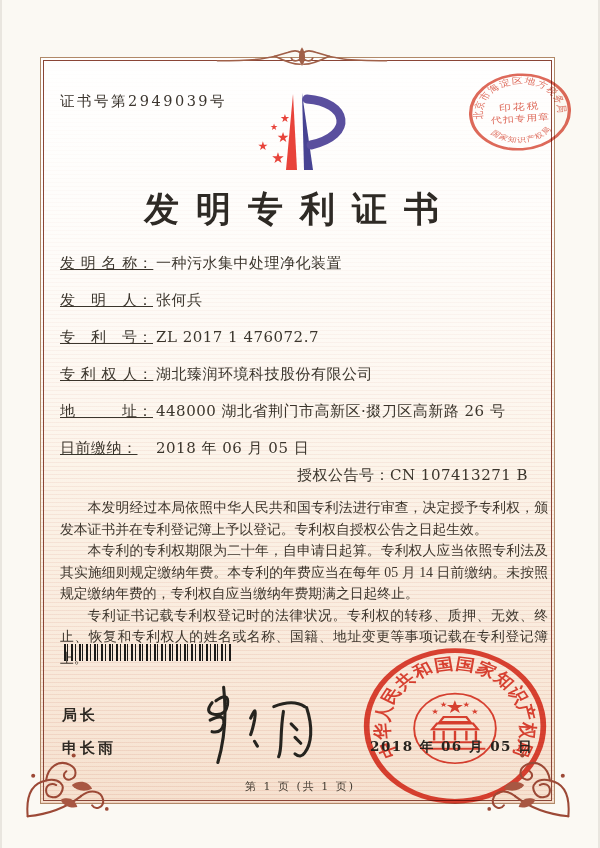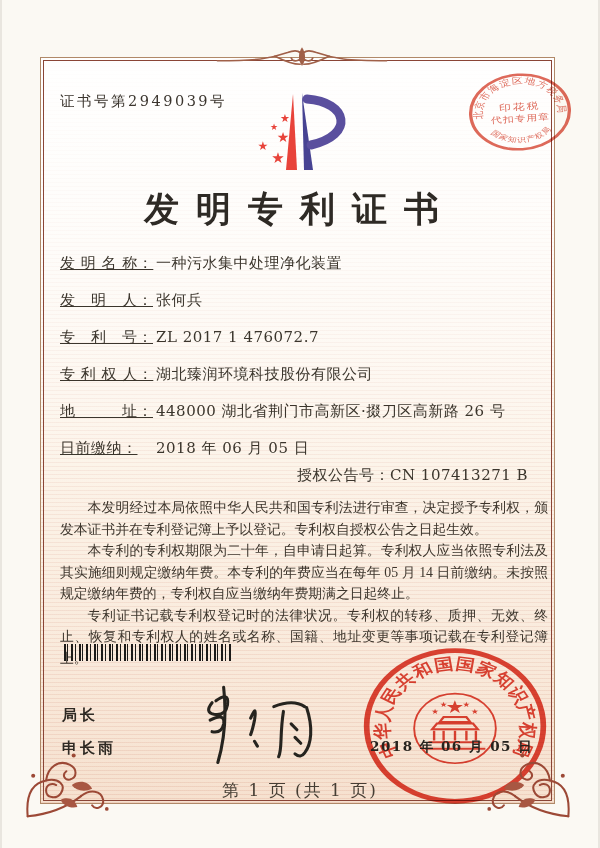--- a/index.html
+++ b/index.html
@@ -61,21 +61,21 @@
     letter-spacing:3px;color:#2f2a24;line-height:33px;
     font-family:"DejaVu Sans","Liberation Sans",sans-serif;}
   .signature{position:absolute;left:185px;top:678px;}
   .big-seal{position:absolute;left:358px;top:645px;mix-blend-mode:multiply;}
   .seal-date{
     position:absolute;left:368px;top:738px;z-index:4;
     font-size:13.5px;font-weight:600;letter-spacing:1.5px;color:#26231e;
   }
   .footer-page{
     position:absolute;left:0;top:779px;width:100%;text-align:center;
-    font-size:17px;letter-spacing:2px;color:#463e34;
+    font-size:11px;letter-spacing:2px;color:#463e34;
   }
   .tax-stamp{position:absolute;left:461px;top:69px;z-index:5;mix-blend-mode:multiply;transform:rotate(-4deg);}
   .corner-flourish{position:absolute;z-index:3;}
   .fl-bl{left:22px;top:728px;}
   .fl-br{left:478px;top:728px;transform:scaleX(-1);}
   .top-ornament{position:absolute;left:210px;top:44px;z-index:2;}
 </style>
 </head>
 <body>
 

